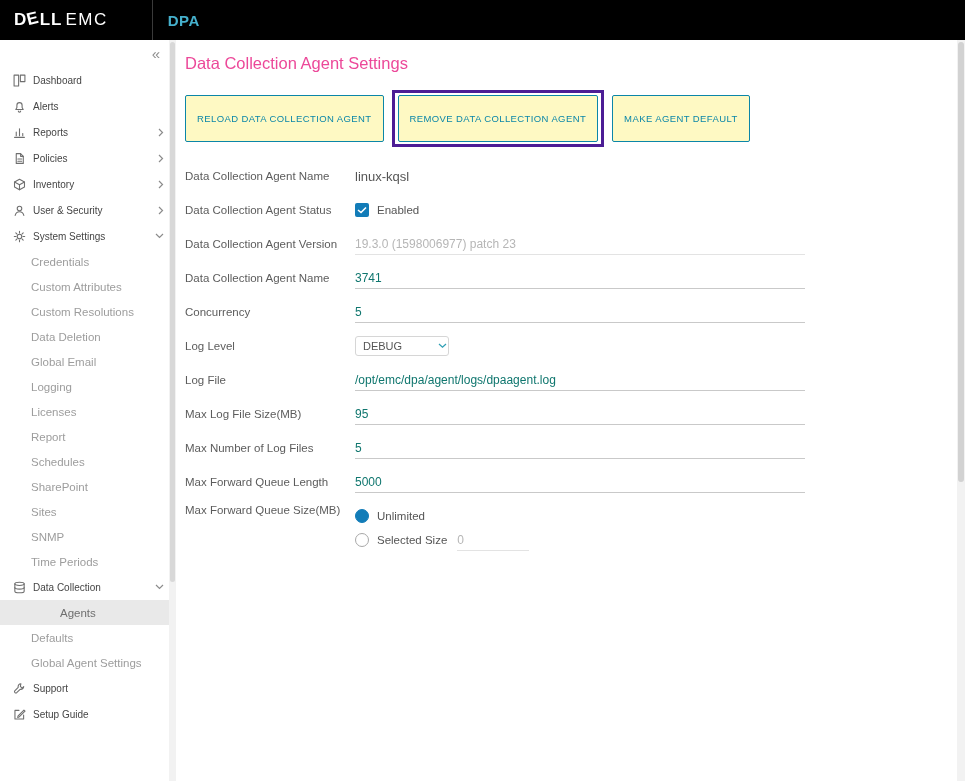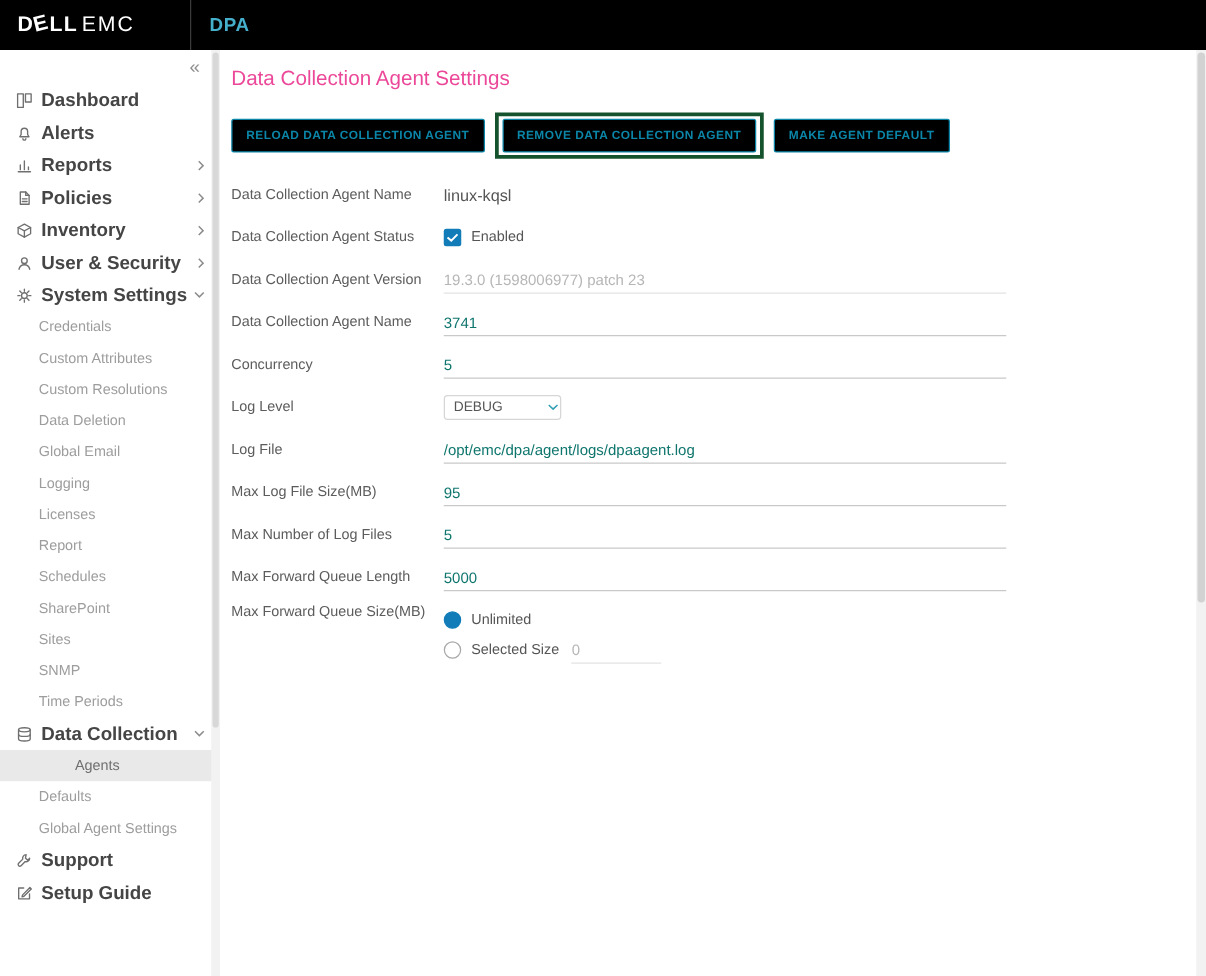--- a/index.html
+++ b/index.html
@@ -28,46 +28,46 @@
   
   .sidebar {
     position: absolute; left: 0; top: 40px; bottom: 0; width: 176px;
     background: #ffffff;
   }
   .collapse-row { height: 27px; display: flex; justify-content: flex-end; align-items: center; padding-right: 16px; }
   .collapse-icon { color: #8f8f8f; font-size: 15px; cursor: pointer; line-height: 1; }
   .nav-item { display: flex; align-items: center; height: 26px; padding: 0 12px 0 13px; cursor: pointer; }
   .nav-item .nav-icon { width: 20px; flex: none; display: flex; align-items: center; }
   .nav-icon svg { stroke: #6f6f6f; fill: none; stroke-width: 1; stroke-linecap: round; stroke-linejoin: round; }
-  .nav-item.top .nav-label { color: #454545; font-weight: 700; font-size: 15px; }
+  .nav-item.top .nav-label { color: #454545; font-weight: 400; font-size: 10px; }
   .nav-item.sub { height: 25px; padding-left: 31px; }
   .nav-item.sub .nav-label { color: #9d9d9d; font-size: 11.5px; }
   .nav-item.selected { background: #e9e9e9; }
   .nav-item.selected .nav-label { color: #6f6f6f; margin-left: 29px; }
   .nav-chev { margin-left: auto; display: flex; align-items: center; }
   .nav-chev svg { stroke: #8c8c8c; fill: none; stroke-width: 1.2; }
   .side-scroll { position: absolute; right: 0; top: 0; bottom: 0; width: 7px; background: #f2f2f2; }
   .side-thumb { position: absolute; left: 1px; top: 2px; width: 5px; height: 540px; background: #d8d8d8; border-radius: 3px; }
 
   
   .page-scroll { position: absolute; right: 0; top: 40px; bottom: 0; width: 8px; background: #f2f2f2; }
   .page-thumb { position: absolute; left: 1px; top: 2px; width: 6px; height: 440px; background: #d2d2d2; border-radius: 3px; }
 
   
   .main { position: absolute; left: 176px; top: 40px; right: 8px; bottom: 0; background: #fff; padding: 14px 0 0 9px; overflow: hidden; }
   .page-title { font-size: 16.5px; font-weight: 400; color: #ec4899; margin-bottom: 17px; }
 
   .btn-row { display: flex; align-items: center; margin-bottom: 12px; }
   .btn {
-    background: #000000; border: 1px solid #0b86a8; color: #0b86a8;
-    font-family: inherit; font-size: 9.5px; font-weight: 700; letter-spacing: .4px;
-    padding: 7px 11px; border-radius: 2px; cursor: pointer; white-space: nowrap;
+    background: #fef9c3; border: 1px solid #0b86a8; color: #0b86a8;
+    font-family: inherit; font-size: 9.5px; font-weight: 400; letter-spacing: .4px;
+    padding: 17px 11px; border-radius: 2px; cursor: pointer; white-space: nowrap;
   }
   .btn + .btn, .btn + .annotation, .annotation + .btn { margin-left: 8px; }
-  .annotation { border: 3px solid #14532d; padding: 2px 3px; display: inline-flex; }
+  .annotation { border: 3px solid #4c1d95; padding: 2px 3px; display: inline-flex; }
 
   .form { margin-top: 4px; }
   .form-row { display: flex; align-items: center; min-height: 34px; }
   .f-label { width: 170px; flex: none; font-size: 11.5px; color: #5c5c5c; }
   .f-control { width: 450px; display: flex; align-items: center; }
   .static-val { font-size: 13px; color: #555; }
   .txt {
     width: 100%; border: 0; border-bottom: 1px solid #c9c9c9; background: transparent;
     font-family: inherit; font-size: 12px; color: #0f766e; padding: 3px 0; outline: none;
   }

